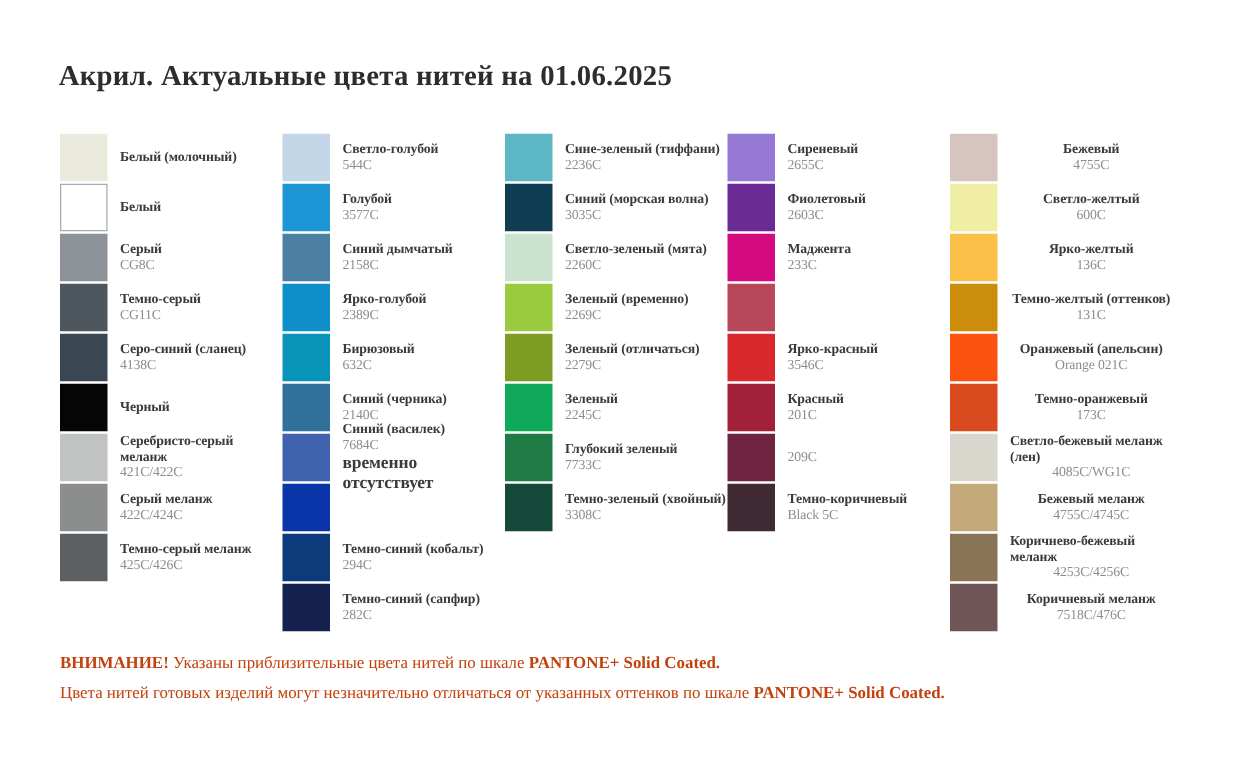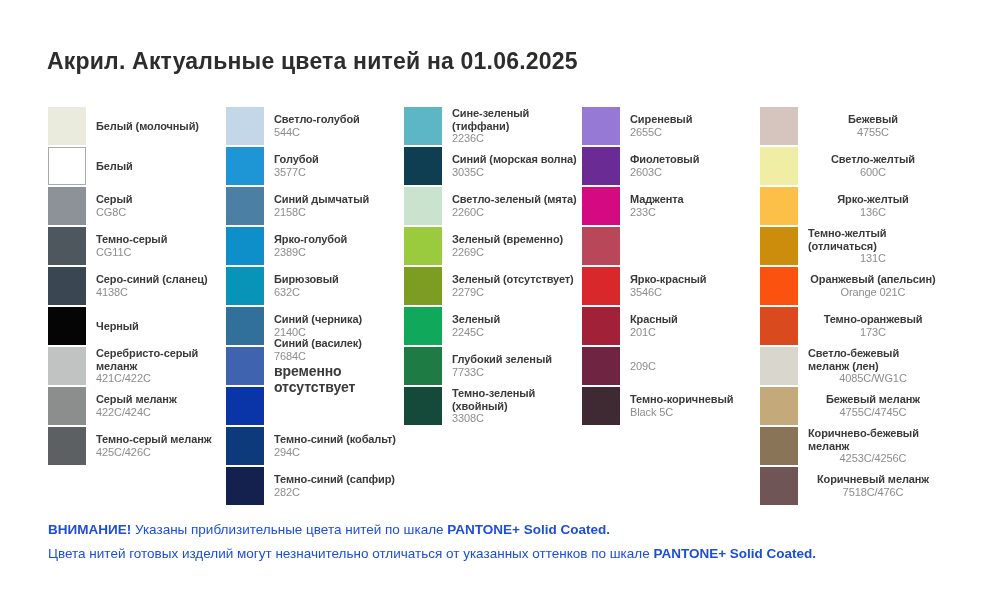--- a/index.html
+++ b/index.html
@@ -1,31 +1,31 @@
 <!DOCTYPE html>
 <html><head>
 <meta charset="utf-8">
 <style>
   html,body{margin:0;padding:0;background:#ffffff;}
   .page{position:relative;width:1000px;height:609px;background:#ffffff;overflow:hidden;
-        font-family:Liberation Sans, sans-serif;}
+        font-family:Liberation Serif, serif;}
   .title{position:absolute;left:47px;top:48px;margin:0;font-size:23px;font-weight:bold;
          color:#2d2d2c;letter-spacing:0.2px;}
   .grid{position:absolute;left:48px;top:107px;display:flex;}
   .col{width:178px;flex:0 0 178px;}
   .row{display:flex;height:38px;margin-bottom:2px;}
   .swatch{width:38px;height:38px;flex:0 0 38px;box-sizing:border-box;}
   .swatch.bordered{border:1px solid #a6abb0;}
   .labels{margin-left:10px;width:132px;display:flex;flex-direction:column;
           justify-content:center;line-height:1.16;}
   .col:last-child .labels{width:178px;align-items:center;}
   .name{font-weight:bold;font-size:11px;color:#3a3a39;letter-spacing:-0.1px;}
   .code{font-size:11px;color:#8d8d8c;letter-spacing:-0.1px;}
   .note{font-weight:bold;font-size:14px;color:#3a3a39;letter-spacing:-0.1px;}
-  .footer{position:absolute;left:48px;top:520px;font-size:13.5px;color:#1d4ed8;}
+  .footer{position:absolute;left:48px;top:520px;font-size:13.5px;color:#c2410c;}
   .footer p{margin:0 0 4px 0;line-height:1.5;}
   .footer .b{font-weight:bold;}
 </style>
 </head>
 <body>
 
 <div class="page">
   <h1 class="title">Акрил. Актуальные цвета нитей на 01.06.2025</h1>
   <div class="grid" id="grid">
       <div class="col">
@@ -184,21 +184,21 @@
         <div class="row">
           <div class="swatch" style="background: rgb(154, 202, 61);"></div>
           <div class="labels">
             <div class="name">Зеленый (временно)</div>
             <div class="code">2269C</div>
           </div>
         </div>
         <div class="row">
           <div class="swatch" style="background: rgb(124, 157, 33);"></div>
           <div class="labels">
-            <div class="name">Зеленый (отсутствует)</div>
+            <div class="name">Зеленый (отличаться)</div>
             <div class="code">2279C</div>
           </div>
         </div>
         <div class="row">
           <div class="swatch" style="background: rgb(16, 168, 91);"></div>
           <div class="labels">
             <div class="name">Зеленый</div>
             <div class="code">2245C</div>
           </div>
         </div>
@@ -288,21 +288,21 @@
         <div class="row">
           <div class="swatch" style="background: rgb(252, 192, 73);"></div>
           <div class="labels">
             <div class="name">Ярко-желтый</div>
             <div class="code">136C</div>
           </div>
         </div>
         <div class="row">
           <div class="swatch" style="background: rgb(204, 141, 12);"></div>
           <div class="labels">
-            <div class="name">Темно-желтый (отличаться)</div>
+            <div class="name">Темно-желтый (оттенков)</div>
             <div class="code">131C</div>
           </div>
         </div>
         <div class="row">
           <div class="swatch" style="background: rgb(251, 83, 15);"></div>
           <div class="labels">
             <div class="name">Оранжевый (апельсин)</div>
             <div class="code">Orange 021C</div>
           </div>
         </div>

